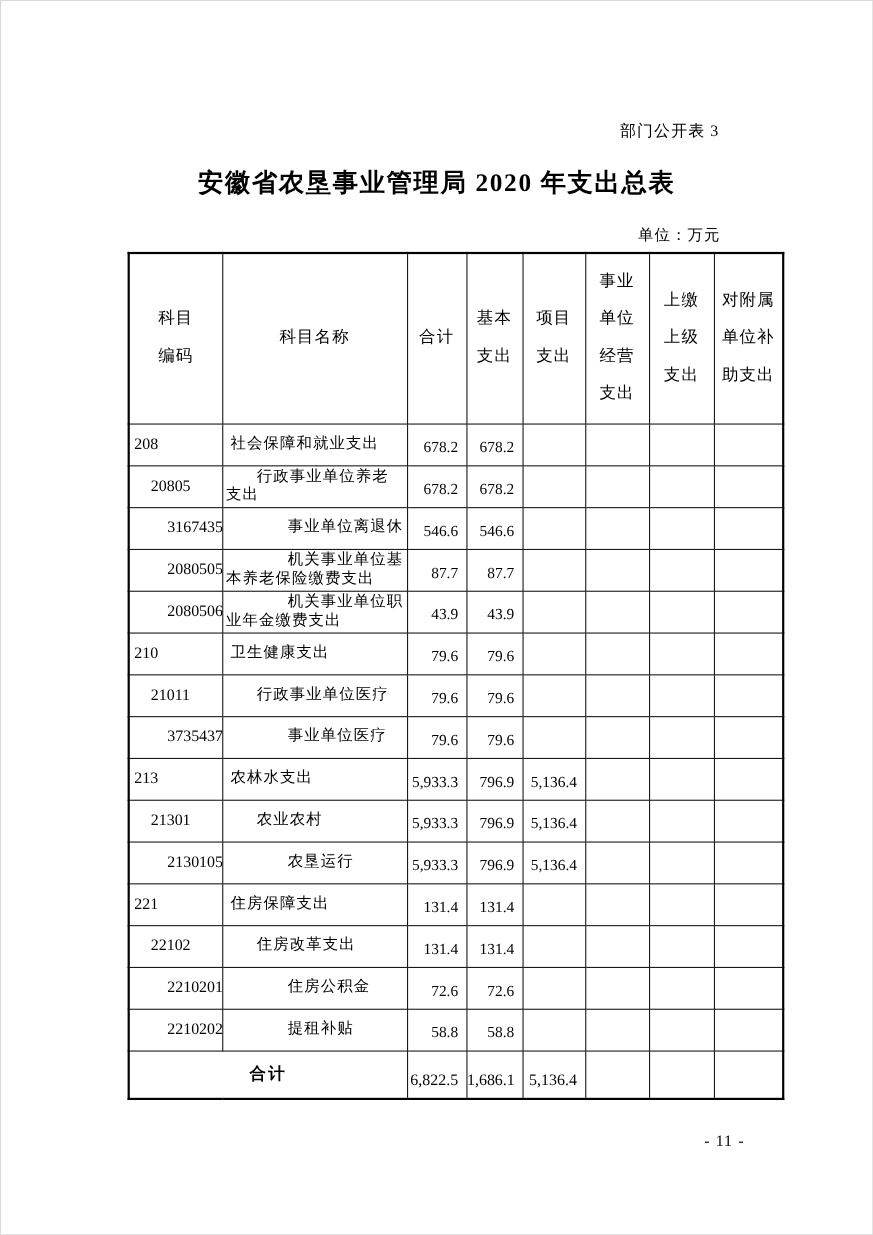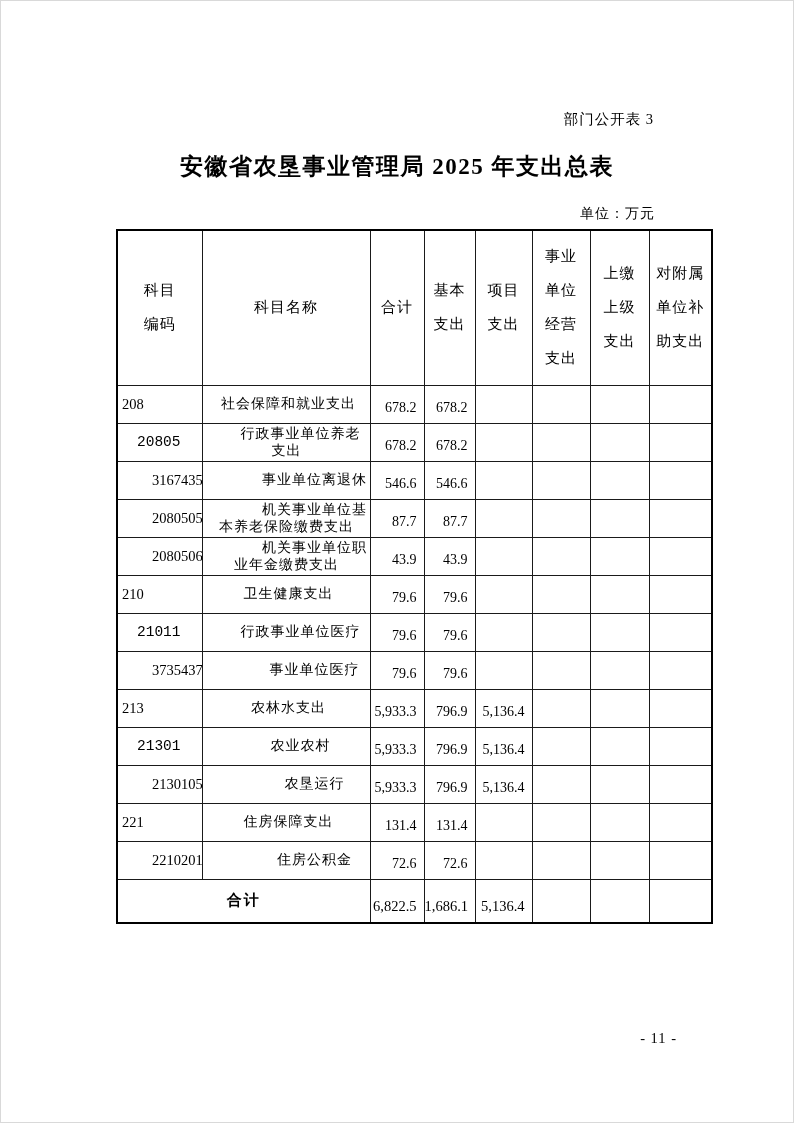--- a/index.html
+++ b/index.html
@@ -67,26 +67,26 @@
   }
   tbody tr { height: 38px; }
   td.code {
     font-size: 14.5px;
     vertical-align: middle;
     text-align: left;
     padding-left: 4px;
     margin-top: 48px;
   }
   td.code.lvl1 { text-indent: 0; }
-  td.code.lvl2 { text-indent: 15px; font-family: Liberation Mono, monospace; }
+  td.code.lvl2 { text-indent: 15px; }
   td.code.lvl3 { text-indent: 30px; }
   td.name {
     font-size: 14px;
     vertical-align: middle;
-    text-align: center;
+    text-align: left;
     padding-left: 3px;
     padding-right: 2px;
     letter-spacing: 1px;
     line-height: 1.22;
   }
   td.name.lvl1 { text-indent: 4px; }
   td.name.lvl2 { text-indent: 28px; }
   td.name.lvl3 { text-indent: 56px; }
   td.num {
     font-size: 14px;
@@ -112,21 +112,21 @@
     letter-spacing: 1px;
   }
 </style>
 </head>
 <body>
 
 <div class="page">
 
   <div class="corner-label">部门公开表 3</div>
 
-  <div class="doc-title">安徽省农垦事业管理局 2025 年支出总表</div>
+  <div class="doc-title">安徽省农垦事业管理局 2020 年支出总表</div>
 
   <div class="unit-label">单位：万元</div>
 
   <table class="budget">
     <colgroup>
       <col style="width:85px">
       <col style="width:168px">
       <col style="width:54px">
       <col style="width:51px">
       <col style="width:57px">
@@ -272,24 +272,44 @@
           <td class="code lvl1">221</td>
           <td class="name lvl1">住房保障支出</td>
           <td class="num">131.4</td>
           <td class="num">131.4</td>
           <td class="num"></td>
           <td class="num"></td>
           <td class="num"></td>
           <td class="num"></td>
         </tr>
         <tr>
+          <td class="code lvl2">22102</td>
+          <td class="name lvl2">住房改革支出</td>
+          <td class="num">131.4</td>
+          <td class="num">131.4</td>
+          <td class="num"></td>
+          <td class="num"></td>
+          <td class="num"></td>
+          <td class="num"></td>
+        </tr>
+        <tr>
           <td class="code lvl3">2210201</td>
           <td class="name lvl3">住房公积金</td>
           <td class="num">72.6</td>
           <td class="num">72.6</td>
+          <td class="num"></td>
+          <td class="num"></td>
+          <td class="num"></td>
+          <td class="num"></td>
+        </tr>
+        <tr>
+          <td class="code lvl3">2210202</td>
+          <td class="name lvl3">提租补贴</td>
+          <td class="num">58.8</td>
+          <td class="num">58.8</td>
           <td class="num"></td>
           <td class="num"></td>
           <td class="num"></td>
           <td class="num"></td>
         </tr>
       </tbody>
     <tfoot>
       <tr class="total-row">
         <td class="total-label" colspan="2">合计</td>
         <td class="num">6,822.5</td>

